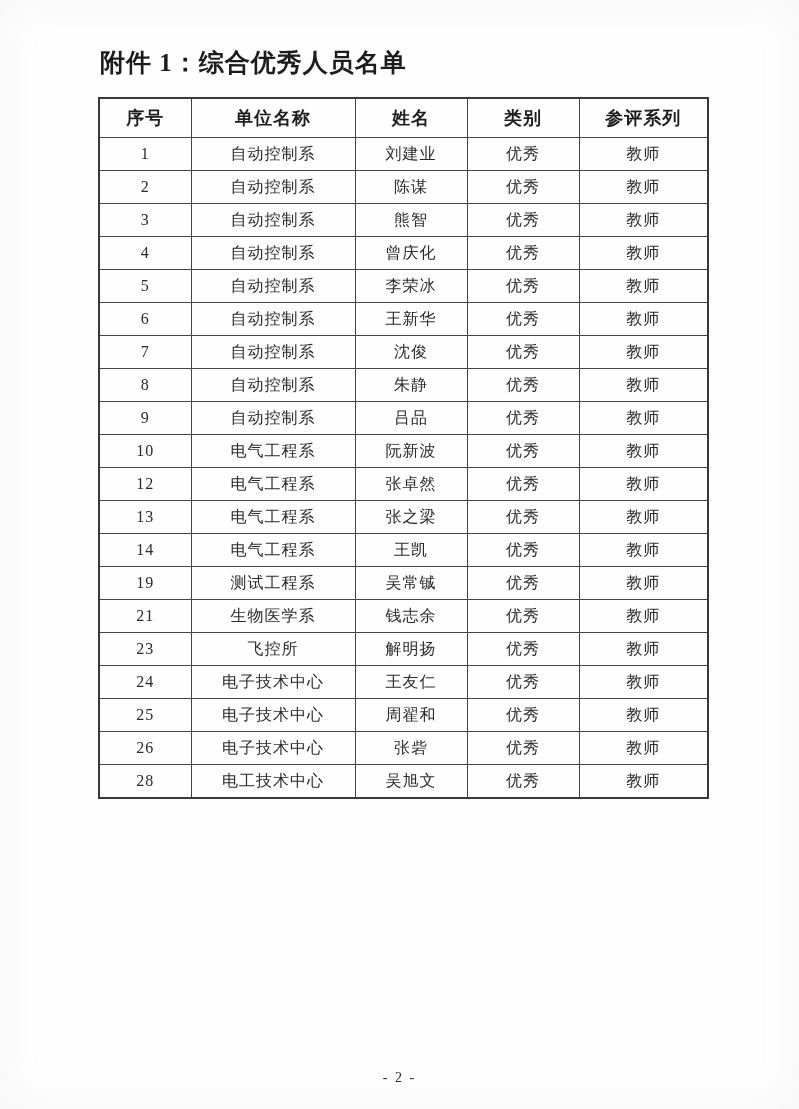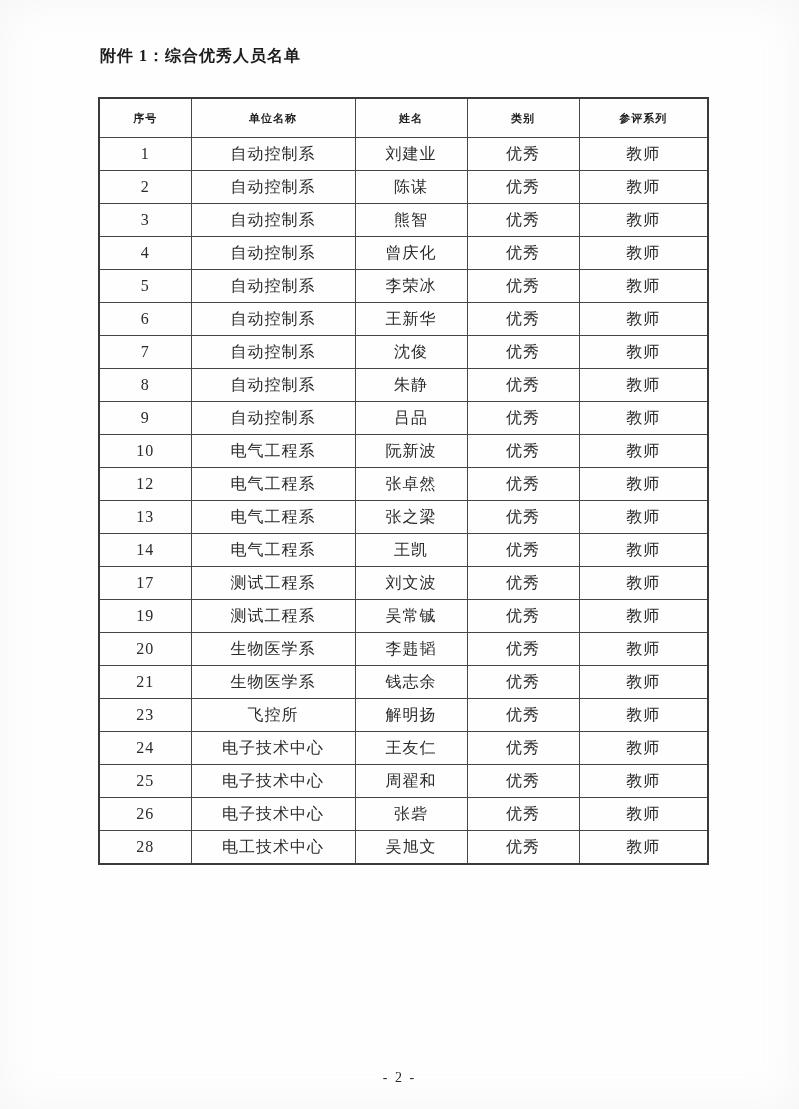--- a/index.html
+++ b/index.html
@@ -16,21 +16,21 @@
     font-family: "Liberation Serif", "DejaVu Serif", serif;
     color: #222;
     overflow: hidden;
     box-shadow: inset 0 0 40px rgba(180,180,180,0.12);
   }
   .title {
     position: absolute;
     left: 100px;
     top: 46px;
     margin: 0;
-    font-size: 16px;
+    font-size: 25px;
     font-weight: bold;
     color: #1c1c1c;
     letter-spacing: 1px;
   }
   table.roster {
     position: absolute;
     left: 98px;
     top: 97px;
     width: 609px;
     border-collapse: collapse;
@@ -41,21 +41,21 @@
   table.roster td {
     border: 1px solid #454545;
     text-align: center;
     vertical-align: middle;
     padding: 0 2px;
     overflow: hidden;
     white-space: nowrap;
   }
   table.roster thead th {
     height: 38px;
-    font-size: 11px;
+    font-size: 18px;
     font-weight: bold;
     color: #1e1e1e;
     letter-spacing: 1px;
   }
   table.roster tbody td {
     height: 32px;
     font-size: 16px;
     color: #2b2b2b;
     letter-spacing: 1px;
   }
@@ -185,41 +185,27 @@
           <td>教师</td>
         </tr>
         <tr>
           <td>14</td>
           <td>电气工程系</td>
           <td>王凯</td>
           <td>优秀</td>
           <td>教师</td>
         </tr>
         <tr>
-          <td>17</td>
-          <td>测试工程系</td>
-          <td>刘文波</td>
-          <td>优秀</td>
-          <td>教师</td>
-        </tr>
-        <tr>
           <td>19</td>
           <td>测试工程系</td>
           <td>吴常铖</td>
           <td>优秀</td>
           <td>教师</td>
         </tr>
         <tr>
-          <td>20</td>
-          <td>生物医学系</td>
-          <td>李韪韬</td>
-          <td>优秀</td>
-          <td>教师</td>
-        </tr>
-        <tr>
           <td>21</td>
           <td>生物医学系</td>
           <td>钱志余</td>
           <td>优秀</td>
           <td>教师</td>
         </tr>
         <tr>
           <td>23</td>
           <td>飞控所</td>
           <td>解明扬</td>

